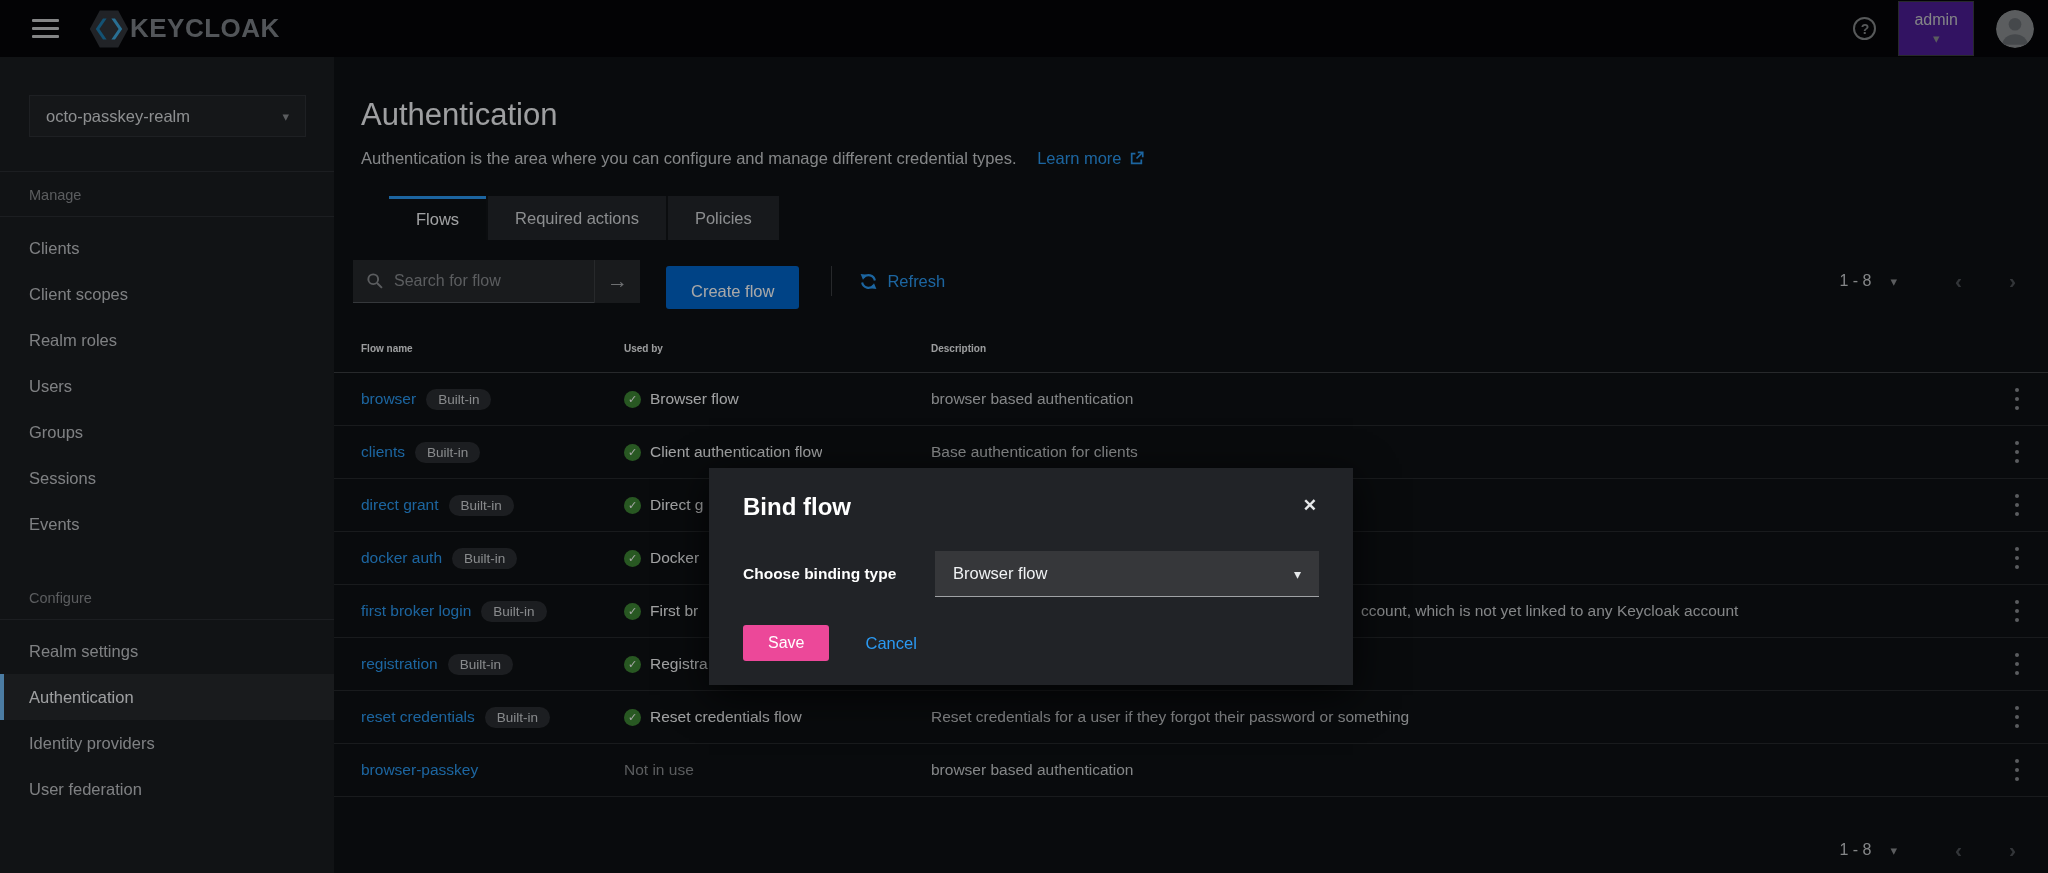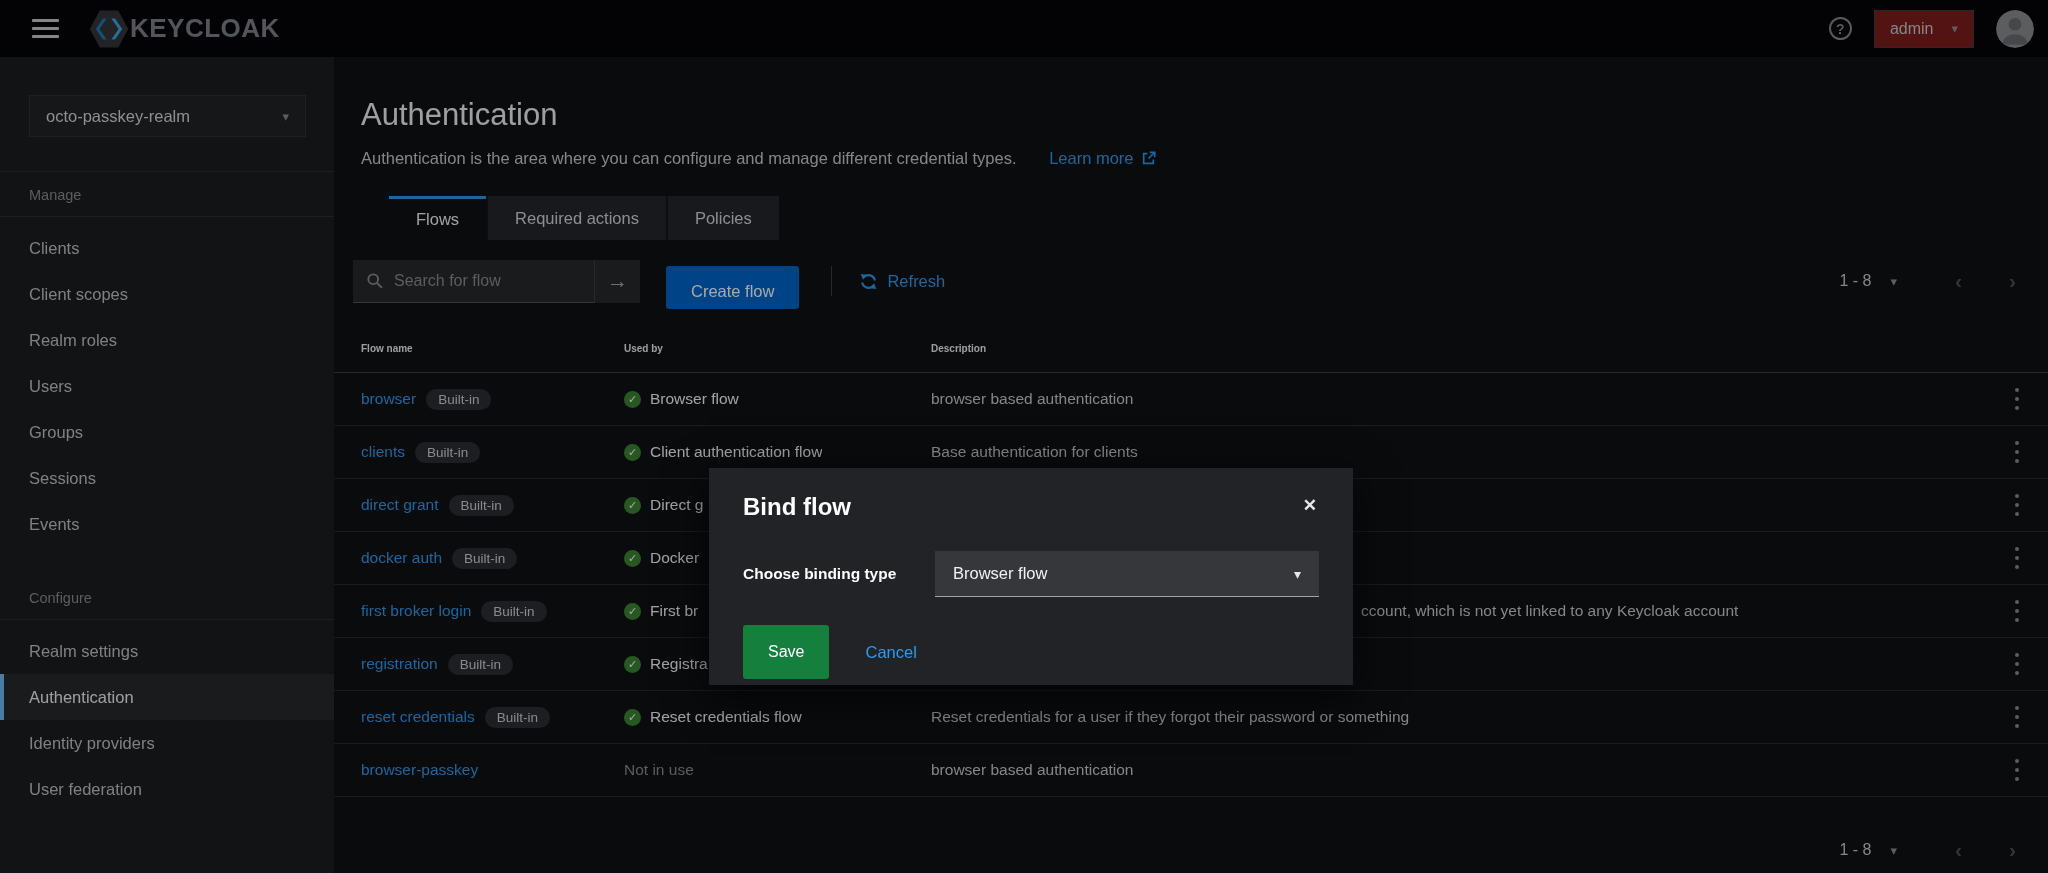--- a/index.html
+++ b/index.html
@@ -10,41 +10,41 @@
 
   
   .masthead { position:absolute; top:0; left:0; right:0; height:57px; background:#050608; display:flex; align-items:center; padding:0 14px 0 24px; z-index:5; }
   .hamburger { width:27px; display:flex; flex-direction:column; gap:5px; margin:0 30px 0 8px; cursor:pointer; }
   .hamburger span { height:3px; background:#c8cacc; border-radius:1px; }
   .brand { display:flex; align-items:center; gap:1px; }
   .brand-icon { width:40px; height:44px; }
   .brand-text { color:#7d8288; font-size:26px; font-weight:700; letter-spacing:0.5px; }
   .masthead-right { margin-left:auto; display:flex; align-items:center; gap:22px; }
   .help-icon { width:23px; height:23px; border:2px solid #848789; border-radius:50%; color:#848789; font-size:14px; display:flex; align-items:center; justify-content:center; font-weight:700; cursor:pointer; }
-  .user-dropdown { display:flex; align-items:center; gap:18px; background:#7f1d1d; border:1px solid #3c3f42; padding:9px 15px; color:#c8cacc; font-size:16px; cursor:pointer; }
+  .user-dropdown { display:flex; align-items:center; gap:2px; background:#4c1d95; border:1px solid #3c3f42; padding:9px 15px; color:#c8cacc; font-size:16px; cursor:pointer;flex-direction:column; }
   .caret { color:#8a8d90; font-size:13px; }
   .caret.light { color:#e6e8ea; font-size:14px; }
   .avatar { width:38px; height:38px; border-radius:50%; overflow:hidden; cursor:pointer; }
 
   
   .sidebar { position:absolute; top:57px; left:0; width:334px; bottom:0; background:#1b1d21; }
   .realm-selector { margin:38px 28px 34px 29px; height:42px; background:#202327; border:1px solid #2e3136; display:flex; align-items:center; justify-content:space-between; padding:0 16px; color:#d6d9db; font-size:16.5px; cursor:pointer; }
   .nav-section-label { padding:15px 29px 13px; color:#8a8d90; font-size:14.5px; }
   .sec-manage .nav-section-label { border-top:1px solid #2b2e33; border-bottom:1px solid #2b2e33; margin-bottom:8px; }
   .sec-configure { margin-top:28px; }
   .sec-configure .nav-section-label { border-bottom:1px solid #2b2e33; margin-bottom:8px; }
   .nav-item { height:46px; line-height:46px; padding:0 29px; color:#c0c3c6; font-size:16.5px; cursor:pointer; }
   .nav-item.active { background:#26292d; border-left:4px solid #73bcf7; padding-left:25px; color:#f0f2f4; }
 
   
   .main { position:absolute; top:57px; left:334px; right:0; bottom:0; background:#0f1214; }
   .page-header { padding:38px 24px 0 27px; }
   .page-title { font-size:31px; line-height:40px; color:#f0f2f4; font-weight:500; }
   .page-desc { margin-top:12px; font-size:16.5px; line-height:23px; color:#c8cbce; }
-  .learn-more { color:#2b9af3; margin-left:28px; display:inline-flex; align-items:center; gap:7px; }
+  .learn-more { color:#2b9af3; margin-left:16px; display:inline-flex; align-items:center; gap:7px; }
   .ext-icon { width:15px; height:15px; }
 
   .tabs { margin:26px 0 0 55px; display:flex; align-items:flex-end; height:44px; }
   .tab { height:44px; padding:16px 27px; display:flex; align-items:center; font-size:16.5px; color:#d4d7da; background:#24272b; border-left:2px solid #121417; cursor:pointer; }
   .tab:first-child { border-left:none; }
   .tab.active { background:#0f1214; border-top:3px solid #2b9af3; color:#f3f5f7; }
 
   .toolbar { display:flex; align-items:center; margin-top:19px; padding:0 24px 0 19px; height:44px; }
   .search-group { display:flex; width:287px; height:43px; background:#26292d; }
   .search-box { flex:1; display:flex; align-items:center; gap:11px; padding:0 13px; border-bottom:1px solid #51555a; }
@@ -85,21 +85,21 @@
   
   .backdrop { position:absolute; inset:0; background:rgba(0,0,0,0.34); z-index:50; }
   .modal { position:absolute; left:709px; top:468px; width:644px; height:217px; background:#212327; z-index:60; box-shadow:0 10px 40px rgba(0,0,0,0.75); padding:25px 34px; }
   .modal-header { display:flex; justify-content:space-between; align-items:flex-start; }
   .modal-title { font-size:24px; color:#ffffff; font-weight:600; }
   .modal-close { background:transparent; border:none; color:#e6e8ea; font-size:17px; font-weight:700; padding:2px; }
   .modal-form { display:flex; align-items:center; margin-top:30px; }
   .field-label { width:192px; font-size:15.5px; font-weight:700; color:#ffffff; flex:none; }
   .select { flex:1; height:46px; background:#36373a; border-bottom:1px solid #a0a2a5; display:flex; align-items:center; justify-content:space-between; padding:0 18px; color:#f0f2f4; font-size:16.5px; cursor:pointer; }
   .modal-actions { margin-top:28px; display:flex; align-items:center; gap:36px; }
-  .save-btn { background:#15803d; color:#fff; border-radius:3px; padding:18px 25px; font-size:16px; border:none; }
+  .save-btn { background:#ec4899; color:#fff; border-radius:3px; padding:9px 25px; font-size:16px; border:none; }
   .cancel-link { color:#2b9af3; font-size:16.5px; }
 </style>
 </head>
 <body>
 
 <div class="screen">
 
   <header class="masthead">
     <div class="hamburger">
         <span></span>

